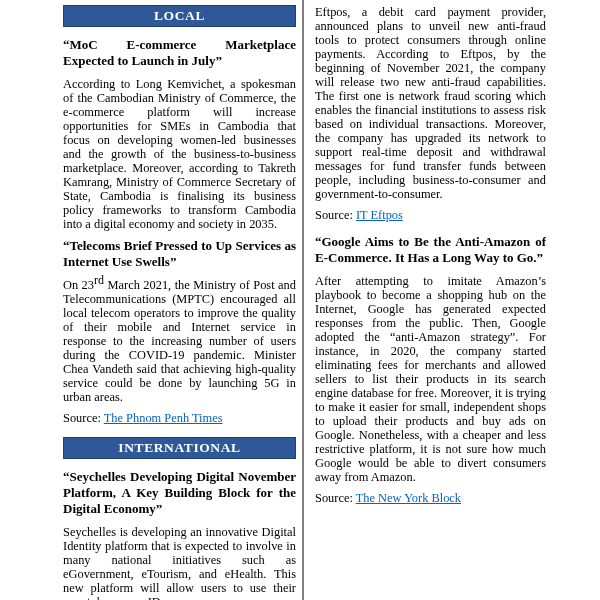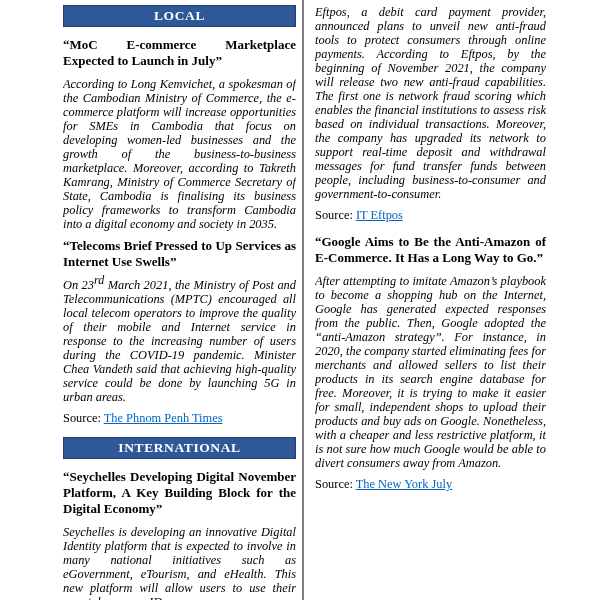--- a/index.html
+++ b/index.html
@@ -26,21 +26,20 @@
     padding: 2px 0; margin: 0 0 10px 0;
   }
   .article-title {
     font-weight: bold; font-size: 13px; line-height: 16px;
     text-align: justify; margin: 0 0 8px 0;
   }
   .article-body {
     font-size: 12.4px; line-height: 14px;
     text-align: justify; text-justify: inter-word;
     margin: 0 0 7px 0;
-    font-style: italic;
   }
   .article-body sup { font-size: 12px; line-height: 0; vertical-align: super; }
   .source-line { font-size: 12.4px; line-height: 14px; margin: 0 0 12px 0; }
   .source-link { color: var(--link, #0563C1); text-decoration: underline; cursor: pointer; }
 </style>
 </head>
 <body>
 
 <div class="page">
   <div class="divider"></div>
@@ -53,15 +52,15 @@
       <p class="source-line"><span>Source:</span> <a class="source-link">The Phnom Penh Times</a></p>
       <div class="section-header">INTERNATIONAL</div>
       <div class="article-title">“Seychelles Developing Digital November Platform, A Key Building Block for the Digital Economy”</div>
       <p class="article-body"><span>Seychelles is developing an innovative Digital Identity platform that is expected to involve in many national initiatives such as eGovernment, eTourism, and eHealth. This new platform will allow users to use their smartphones as eID</span></p>
     </div>
   <div class="col col-right">
       <p class="article-body"><span>Eftpos, a debit card payment provider, announced plans to unveil new anti-fraud tools to protect consumers through online payments. According to Eftpos, by the beginning of November 2021, the company will release two new anti-fraud capabilities. The first one is network fraud scoring which enables the financial institutions to assess risk based on individual transactions. Moreover, the company has upgraded its network to support real-time deposit and withdrawal messages for fund transfer funds between people, including business-to-consumer and government-to-consumer.</span></p>
       <p class="source-line"><span>Source:</span> <a class="source-link">IT Eftpos</a></p>
       <div class="article-title">“Google Aims to Be the Anti-Amazon of E-Commerce. It Has a Long Way to Go.”</div>
       <p class="article-body"><span>After attempting to imitate Amazon’s playbook to become a shopping hub on the Internet, Google has generated expected responses from the public. Then, Google adopted the “anti-Amazon strategy”. For instance, in 2020, the company started eliminating fees for merchants and allowed sellers to list their products in its search engine database for free. Moreover, it is trying to make it easier for small, independent shops to upload their products and buy ads on Google. Nonetheless, with a cheaper and less restrictive platform, it is not sure how much Google would be able to divert consumers away from Amazon.</span></p>
-      <p class="source-line"><span>Source:</span> <a class="source-link">The New York July</a></p>
+      <p class="source-line"><span>Source:</span> <a class="source-link">The New York Block</a></p>
     </div>
 </div>
 
 </body></html>

